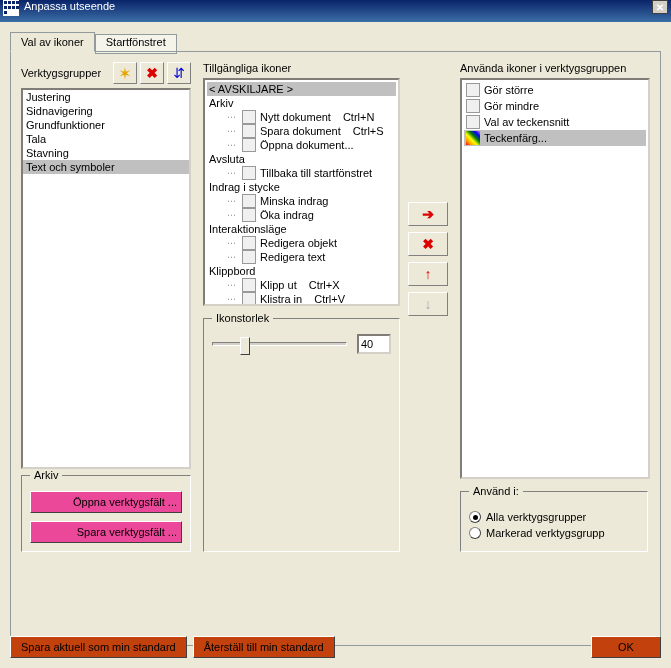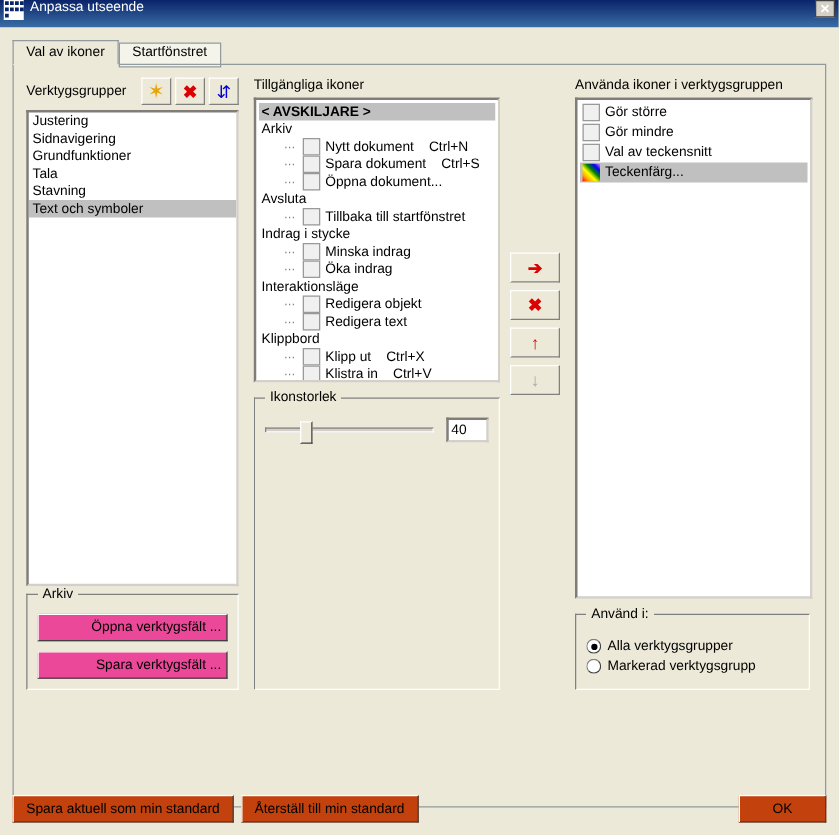--- a/index.html
+++ b/index.html
@@ -110,21 +110,21 @@
           <legend>Arkiv</legend>
           <button class="fbtn">Öppna verktygsfält ...</button>
           <button class="fbtn" style="margin-bottom:0">Spara verktygsfält ...</button>
         </fieldset>
       </div>
 
       <div class="col-mid">
         <div class="avail-col">
           <div style="margin-bottom:4px">Tillgängliga ikoner</div>
           <div class="tree" id="tree">
-              <div class="tree-item" style="background: rgb(192, 192, 192); font-weight: bold;">&lt; AVSKILJARE &gt;</div>
+              <div class="tree-item" style="background: rgb(192, 192, 192);">&lt; AVSKILJARE &gt;</div>
               <div class="tree-item">Arkiv</div>
               <div class="tree-sub">
                 <span class="dots">⋯</span>
                 <span class="ticon"></span>
                 <span>Nytt dokument</span>
                 <span class="shortcut">Ctrl+N</span>
               </div>
               <div class="tree-sub">
                 <span class="dots">⋯</span>
                 <span class="ticon"></span>

